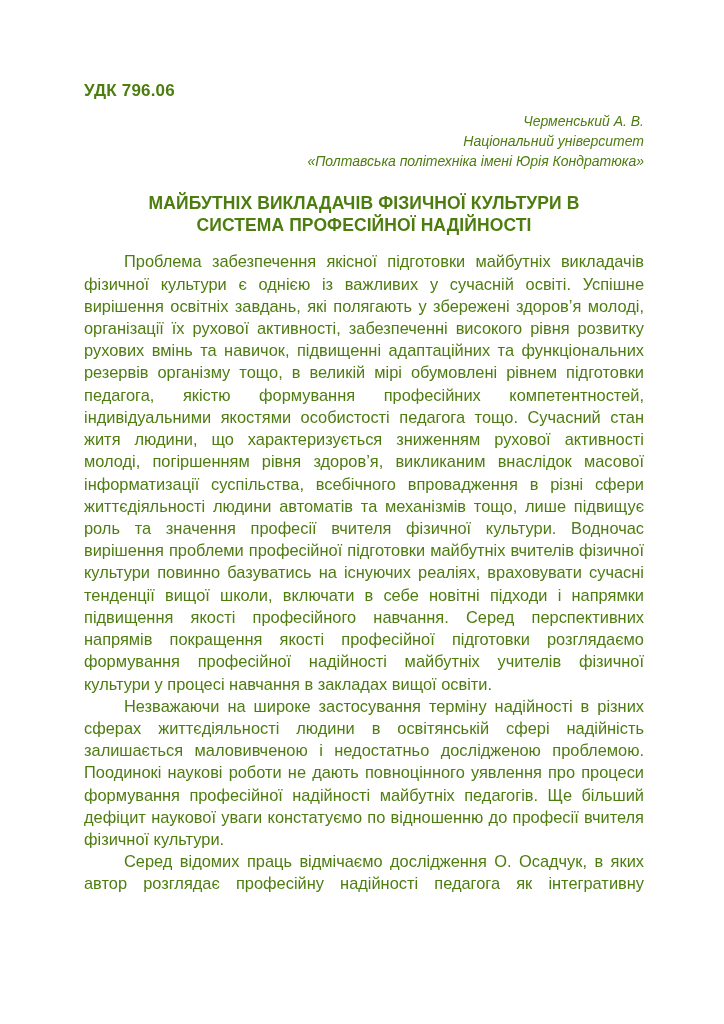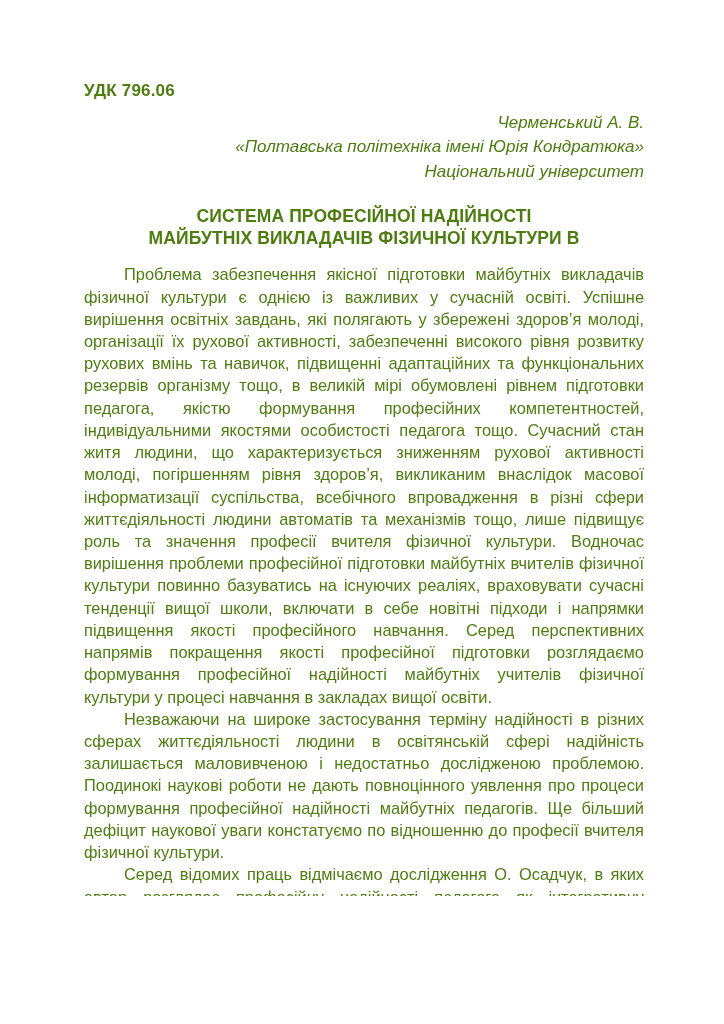--- a/index.html
+++ b/index.html
@@ -34,21 +34,21 @@
     font-weight: bold;
     line-height: 1.1;
     letter-spacing: 0.2px;
   }
 
   
   .author-block {
     margin-top: 10px;
     text-align: right;
     font-style: italic;
-    font-size: 17px;
+    font-size: 14px;
     line-height: 1.45;
   }
 
   .author-block div {
     white-space: nowrap;
   }
 
   
   .title {
     margin-top: 20px;
@@ -93,27 +93,27 @@
 <body>
 
 <div class="page">
 
   <div class="content">
 
     <div class="udc">УДК 796.06</div>
 
     <div class="author-block">
       <div>Черменський А. В.</div>
+      <div>Національний університет</div>
       <div>«Полтавська політехніка імені Юрія Кондратюка»</div>
-      <div>Національний університет</div>
     </div>
 
     <h1 class="title">
+      <span class="tline">МАЙБУТНІХ ВИКЛАДАЧІВ ФІЗИЧНОЇ КУЛЬТУРИ В</span>
       <span class="tline">СИСТЕМА ПРОФЕСІЙНОЇ НАДІЙНОСТІ</span>
-      <span class="tline">МАЙБУТНІХ ВИКЛАДАЧІВ ФІЗИЧНОЇ КУЛЬТУРИ В</span>
     </h1>
 
     <div class="body">
       <p>Проблема забезпечення якісної підготовки майбутніх викладачів фізичної культури є однією із важливих у сучасній освіті. Успішне вирішення освітніх завдань, які полягають у збережені здоров’я молоді, організації їх рухової активності, забезпеченні високого рівня розвитку рухових вмінь та навичок, підвищенні адаптаційних та функціональних резервів організму тощо, в великій мірі обумовлені рівнем підготовки педагога, якістю формування професійних компетентностей, індивідуальними якостями особистості педагога тощо. Сучасний стан житя людини, що характеризується зниженням рухової активності молоді, погіршенням рівня здоров’я, викликаним внаслідок масової інформатизації суспільства, всебічного впровадження в різні сфери життєдіяльності людини автоматів та механізмів тощо, лише підвищує роль та значення професії вчителя фізичної культури. Водночас вирішення проблеми професійної підготовки майбутніх вчителів фізичної культури повинно базуватись на існуючих реаліях, враховувати сучасні тенденції вищої школи, включати в себе новітні підходи і напрямки підвищення якості професійного навчання. Серед перспективних напрямів покращення якості професійної підготовки розглядаємо формування професійної надійності майбутніх учителів фізичної культури у процесі навчання в закладах вищої освіти.</p>
       <p>Незважаючи на широке застосування терміну надійності в різних сферах життєдіяльності людини в освітянській сфері надійність залишається маловивченою і недостатньо дослідженою проблемою. Поодинокі наукові роботи не дають повноцінного уявлення про процеси формування професійної надійності майбутніх педагогів. Ще більший дефіцит наукової уваги констатуємо по відношенню до професії вчителя фізичної культури.</p>
       <p>Серед відомих праць відмічаємо дослідження О. Осадчук, в яких автор розглядає професійну надійності педагога як інтегративну властивість, що об’єднує в собі особистісні, суб’єктні та індивідуальні властивості [1].</p>
     </div>
 
   </div>
 

